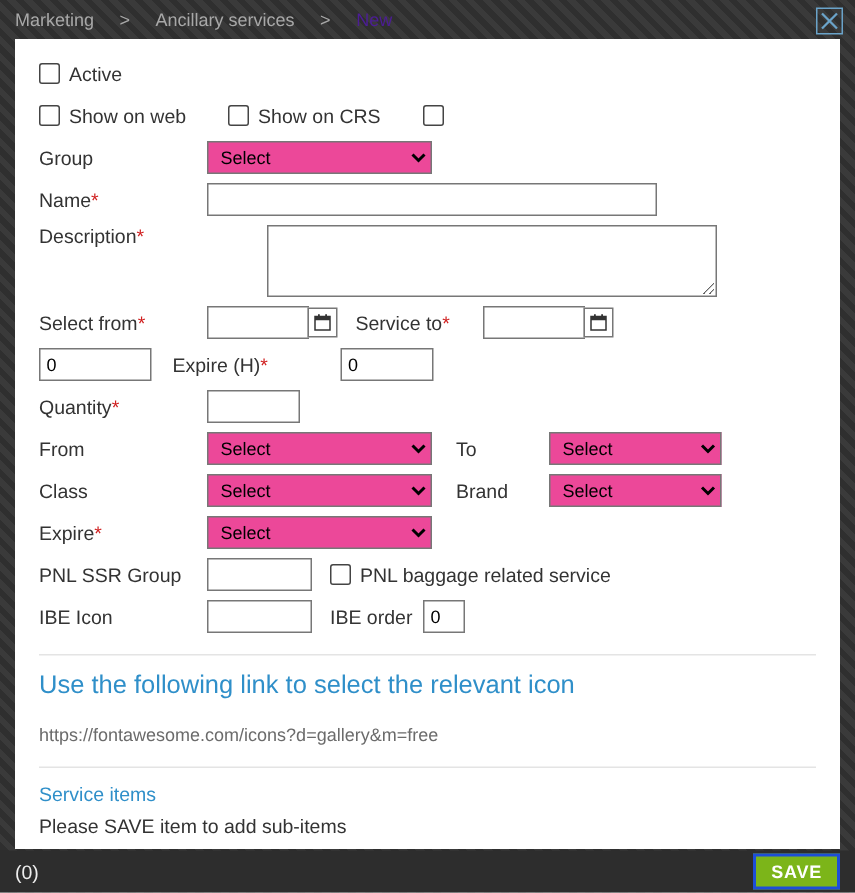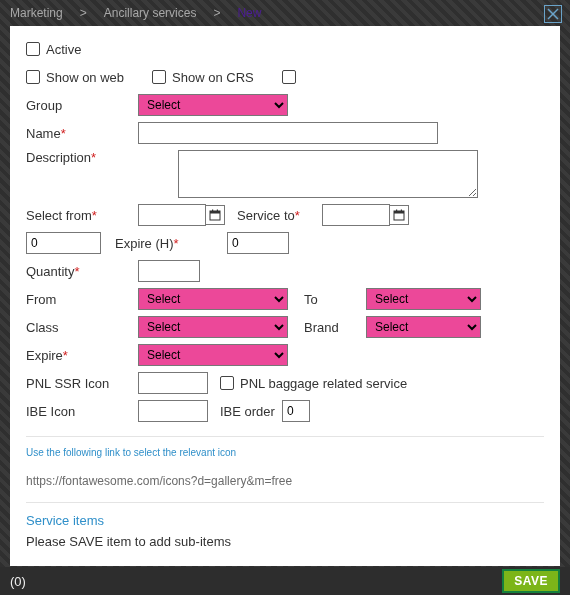--- a/index.html
+++ b/index.html
@@ -120,21 +120,21 @@
     background:#fff;
     cursor:pointer;
   }
   .hr {
     border: none;
     border-top: 1px solid #e4e4e4;
     margin: 14px 0 10px 0;
   }
   .link {
     color: #2f8fc9;
-    font-size: 10px;
+    font-size: 17px;
   }
   .sublink {
     color: #6b6b6b;
     font-size: 12px;
     margin-top: 16px;
   }
   .section-title {
     color: #2f8fc9;
     font-size: 13px;
     margin-top: 6px;
@@ -148,21 +148,21 @@
     color: #eee;
     display: flex;
     align-items: center;
     justify-content: space-between;
     padding: 0 10px;
     font-size: 13px;
   }
   .save-btn {
     background: #7cb519;
     color: #fff;
-    border: 2px solid #15803d;
+    border: 2px solid #1d4ed8;
     font-size: 12px;
     font-weight: bold;
     padding: 3px 10px;
     cursor: pointer;
     letter-spacing: 0.5px;
   }
 </style>
 </head>
 <body>
 
@@ -279,21 +279,21 @@
     <span style="width:62px">Brand</span>
     <select class="sel sel-w2"><option>Select</option></select>
   </div>
 
   <div class="row">
     <span class="lbl"><span>Expire</span><span class="req">*</span></span>
     <select class="sel sel-w1"><option>Select</option></select>
   </div>
 
   <div class="row">
-    <span class="lbl">PNL SSR Icon</span>
+    <span class="lbl">PNL SSR Group</span>
     <input class="txt" style="width: 70px;" value="">
     <span style="width:12px"></span>
     <div class="chk-wrap">
       <span class="chk"></span>
       <span style="margin-left:4px">PNL baggage related service</span>
     </div>
   </div>
 
   <div class="row">
     <span class="lbl">IBE Icon</span>

